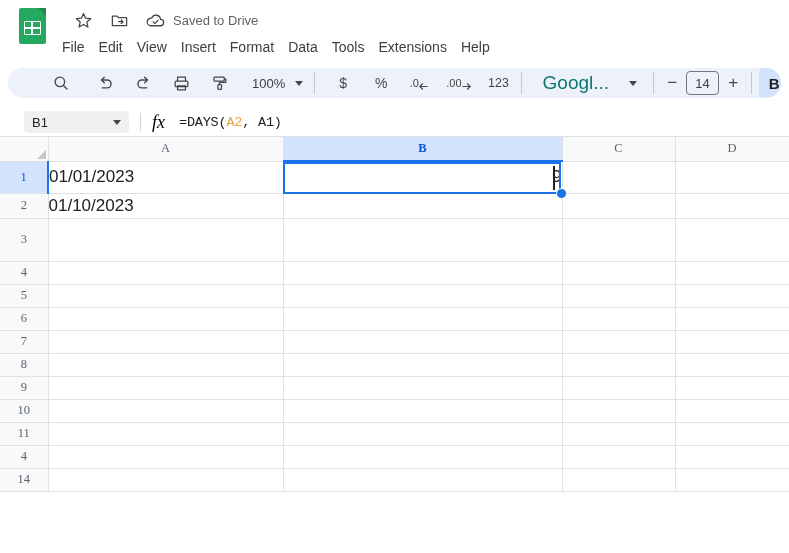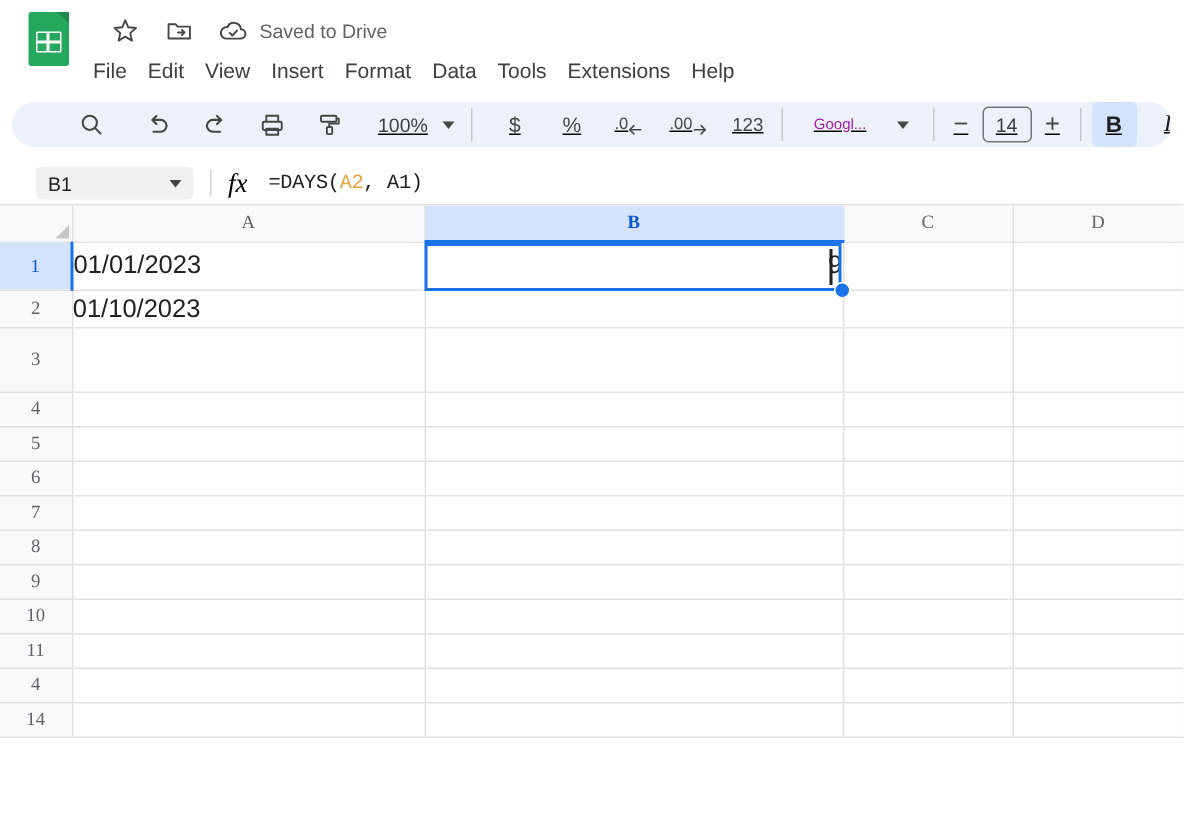--- a/index.html
+++ b/index.html
@@ -101,21 +101,20 @@
   }
   .toolbar {
     flex: 1;
     height: 23px;
     background: #edf2fa;
     border-radius: 20px;
     display: flex;
     align-items: center;
     padding: 15px 10px;
     overflow: hidden;
-    text-decoration: underline;
   }
   .tb-btn {
     height: 30px;
     min-width: 30px;
     display: flex;
     align-items: center;
     justify-content: center;
     border-radius: 4px;
     color: #444746;
     font-size: 13px;
@@ -137,21 +136,21 @@
   }
   .tb-zoom .caret { margin-left: 10px; }
   .caret {
     width: 0; height: 0;
     border-left: 4.5px solid transparent;
     border-right: 4.5px solid transparent;
     border-top: 5px solid #444746;
     display: inline-block;
   }
   .font-name {
-    font-size: 10px; color: #a21caf;
+    font-size: 19px; color: #0f766e;
     padding: 0 4px;
     white-space: nowrap;
   }
   .fontsize-box {
     width: 33px; height: 24px;
     border: 1px solid #747775;
     border-radius: 4px;
     background: transparent;
     display: flex; align-items: center; justify-content: center;
     font-size: 13px; color: #3c4043;

